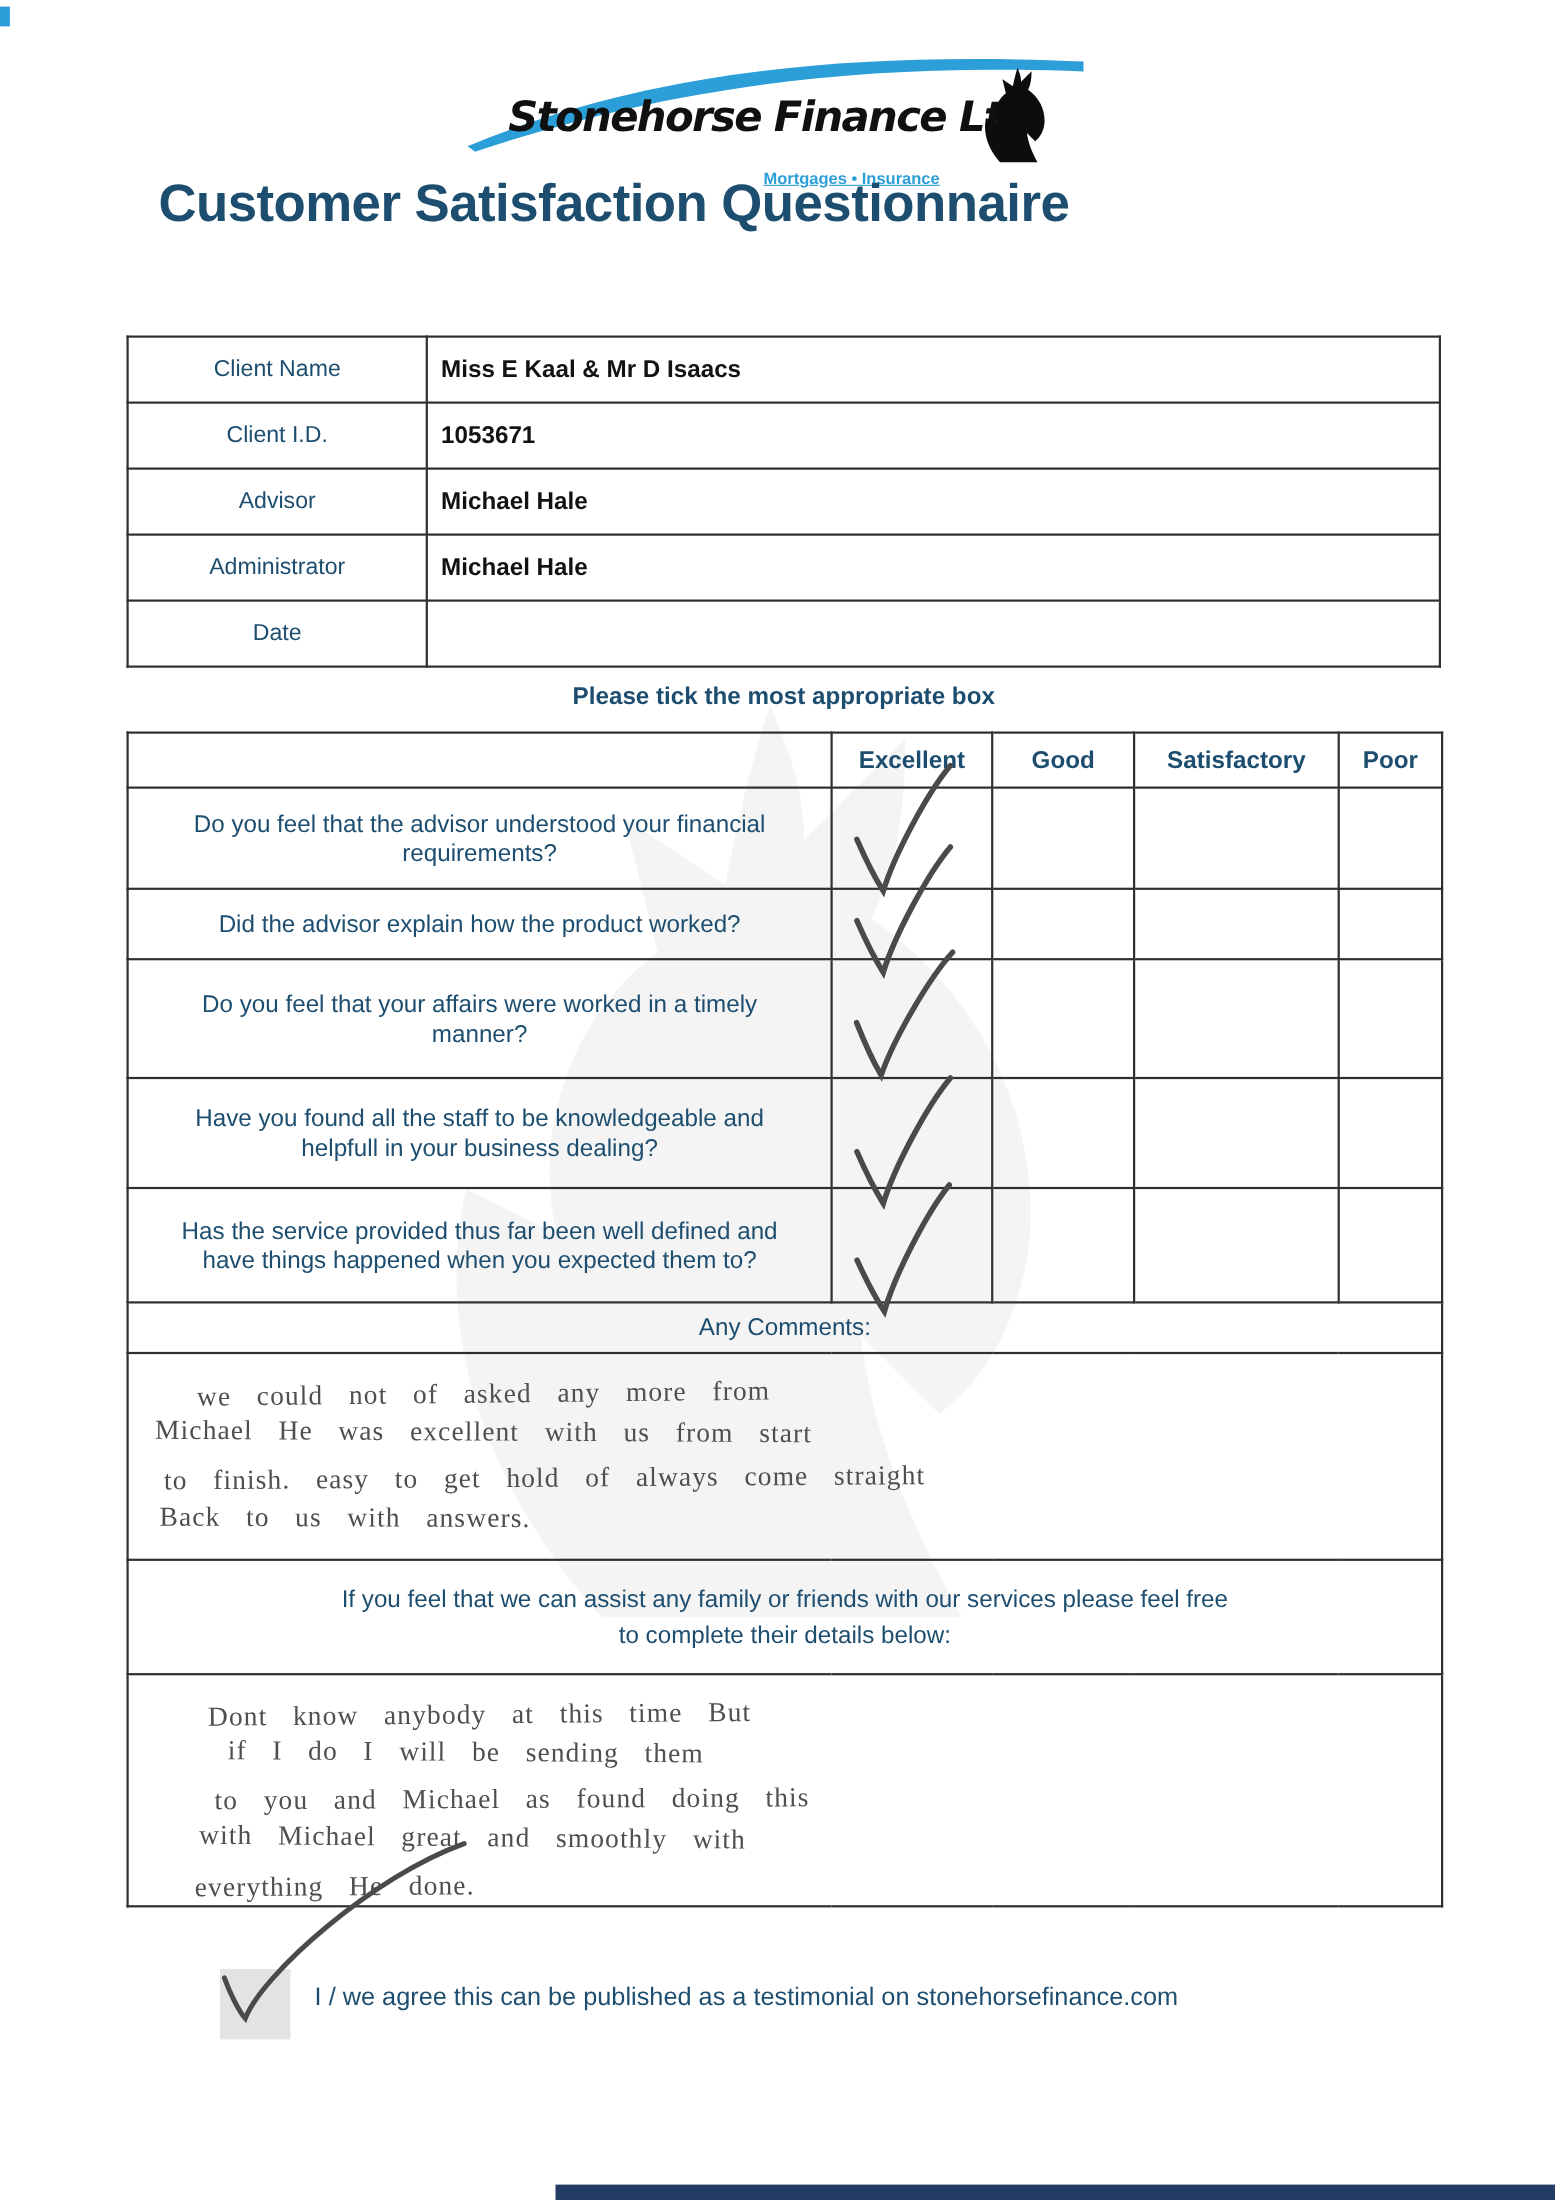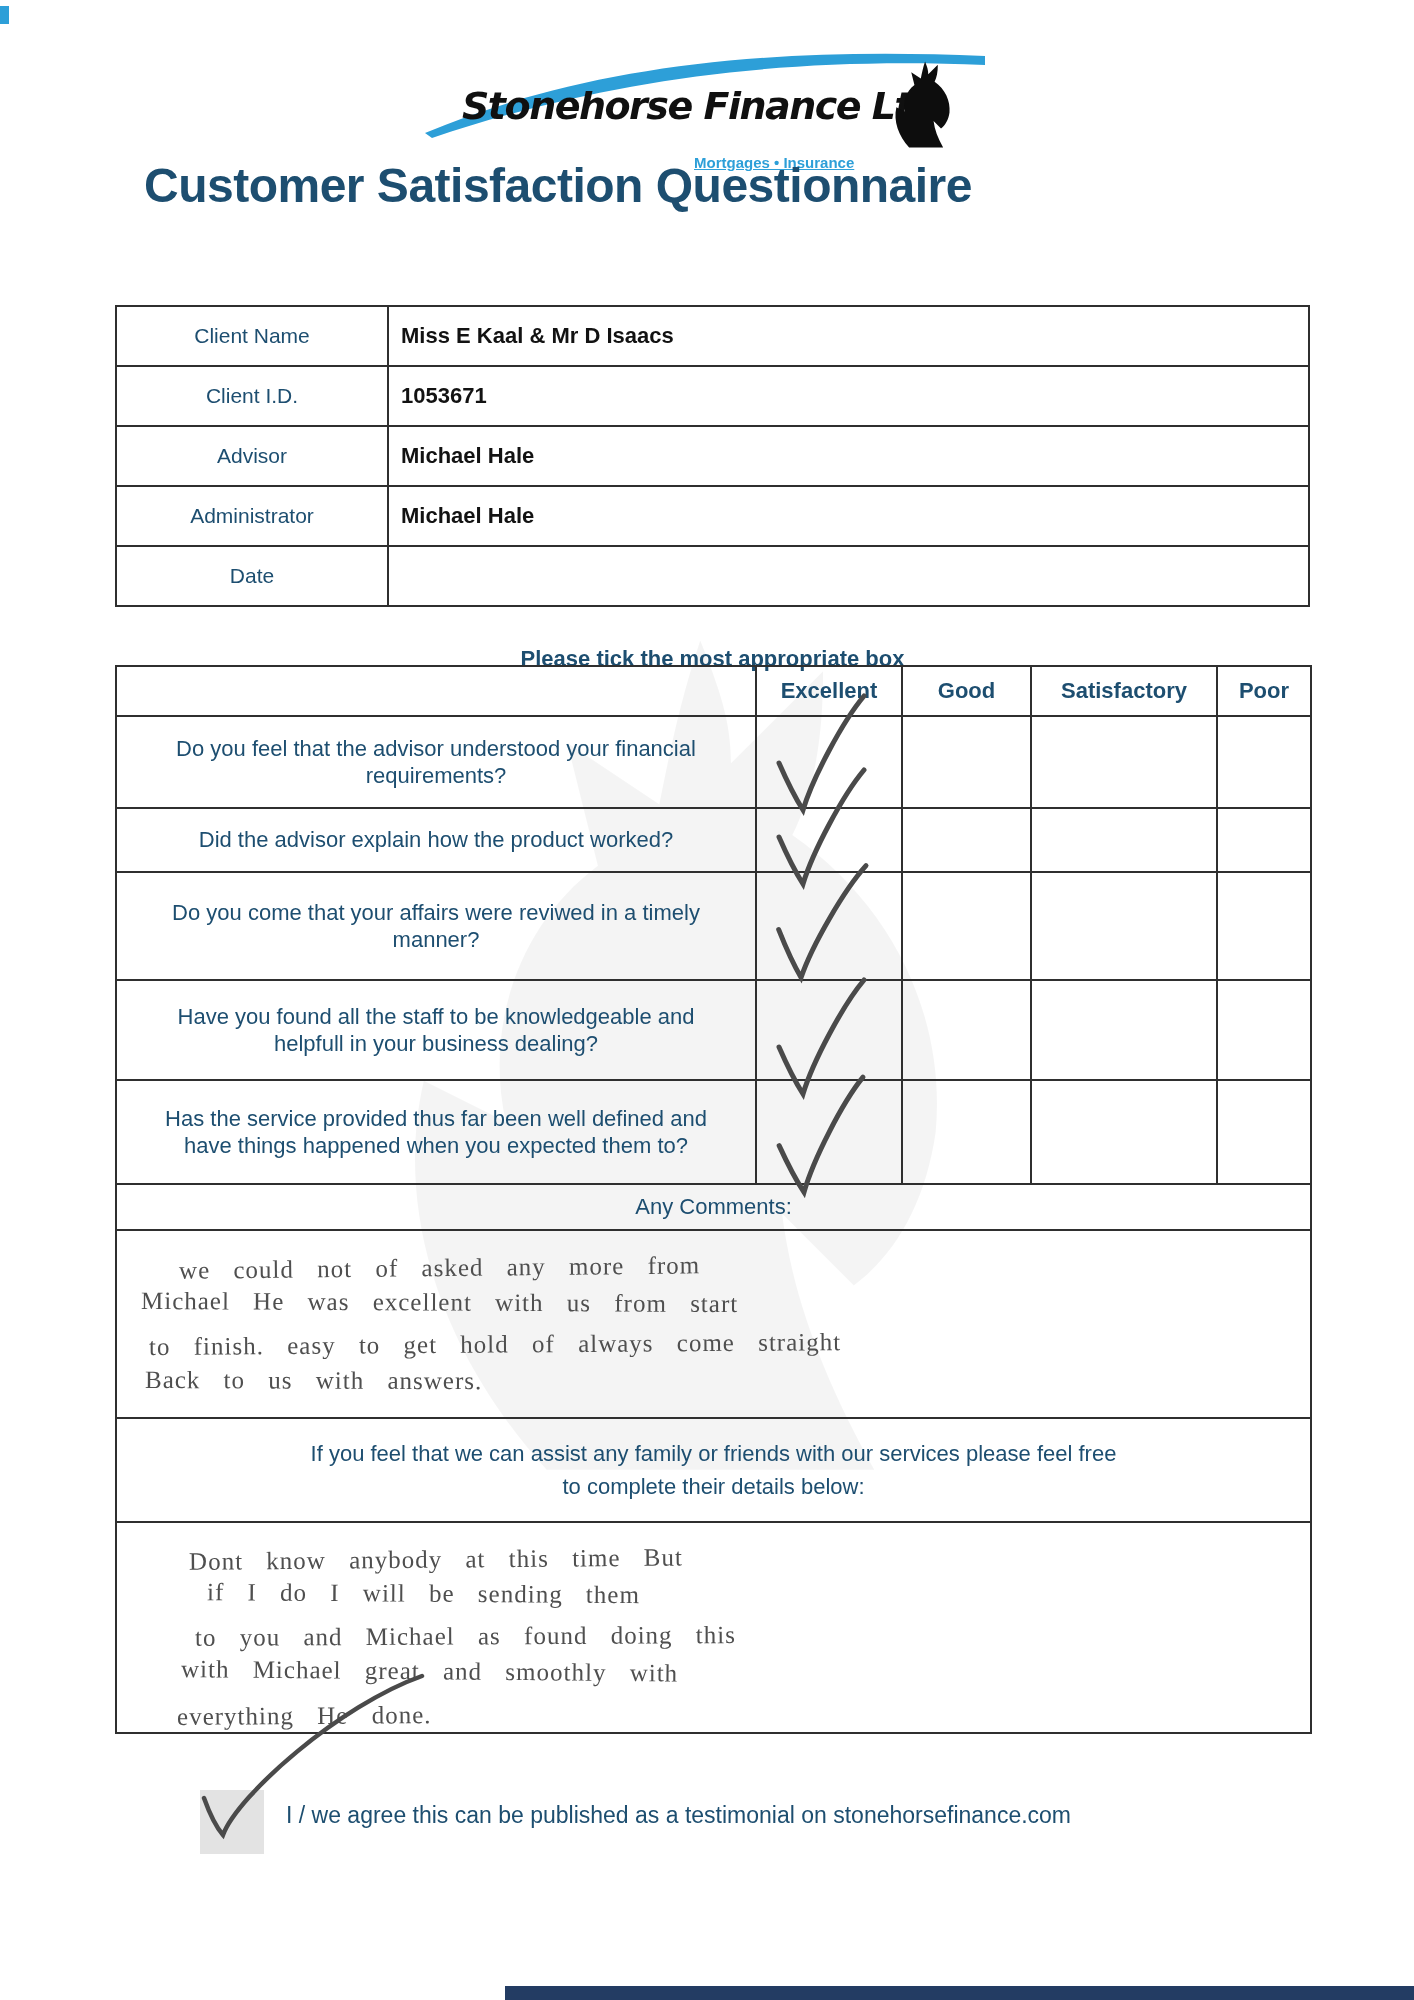--- a/index.html
+++ b/index.html
@@ -34,21 +34,21 @@
   
   table{border-collapse:collapse;table-layout:fixed;}
   td,th{border:2px solid var(--border);overflow:visible;}
   
   .client-table{position:absolute;left:115px;top:305px;width:1195px;}
   .client-table td{height:56px;}
   .client-table .lbl{width:272px;text-align:center;font-size:21px;color:var(--navy);border-radius:23px;}
   .client-table .val{font-size:22px;font-weight:bold;color:#121212;padding-left:12px;}
   
   .tick-instruction{
-    position:absolute;left:115px;top:646px;width:1195px;text-align:center;
+    position:absolute;left:115px;top:620px;width:1195px;text-align:center;
     font-size:22px;font-weight:bold;color:var(--navy);
   }
   
   .ratings-table{position:absolute;left:115px;top:665px;width:1195px;}
   .ratings-table th{font-size:22px;font-weight:bold;color:var(--navy);height:46px;}
   .ratings-table td.q{
     text-align:center;font-size:22px;color:var(--navy);line-height:1.25;padding:4px 24px;
   }
   .ratings-table td.cell{position:relative;}
   .tick{position:absolute;left:10px;top:-22px;display:none;pointer-events:none;}
@@ -174,21 +174,21 @@
     <td class="cell ticked">
       <svg class="tick" width="100" height="130" viewBox="0 0 100 130">
             <path d="M12,74 C19,90 29,110 36,121 C46,88 76,32 97,7" fill="none" stroke="#4a4a4a" stroke-width="5" stroke-linecap="round"></path>
           </svg>
     </td>
     <td class="cell"></td>
     <td class="cell"></td>
     <td class="cell"></td>
   </tr>
   <tr class="r3" style="height:108px;">
-    <td class="q">Do you come that your affairs were reviwed in a timely manner?</td>
+    <td class="q">Do you feel that your affairs were worked in a timely manner?</td>
     <td class="cell ticked">
       <svg class="tick" width="100" height="130" viewBox="0 0 100 130">
             <path d="M12,74 C19,90 29,110 36,121 C46,88 76,32 97,7" fill="none" stroke="#4a4a4a" stroke-width="5" stroke-linecap="round"></path>
           </svg>
     </td>
     <td class="cell"></td>
     <td class="cell"></td>
     <td class="cell"></td>
   </tr>
   <tr class="r4" style="height:100px;">

